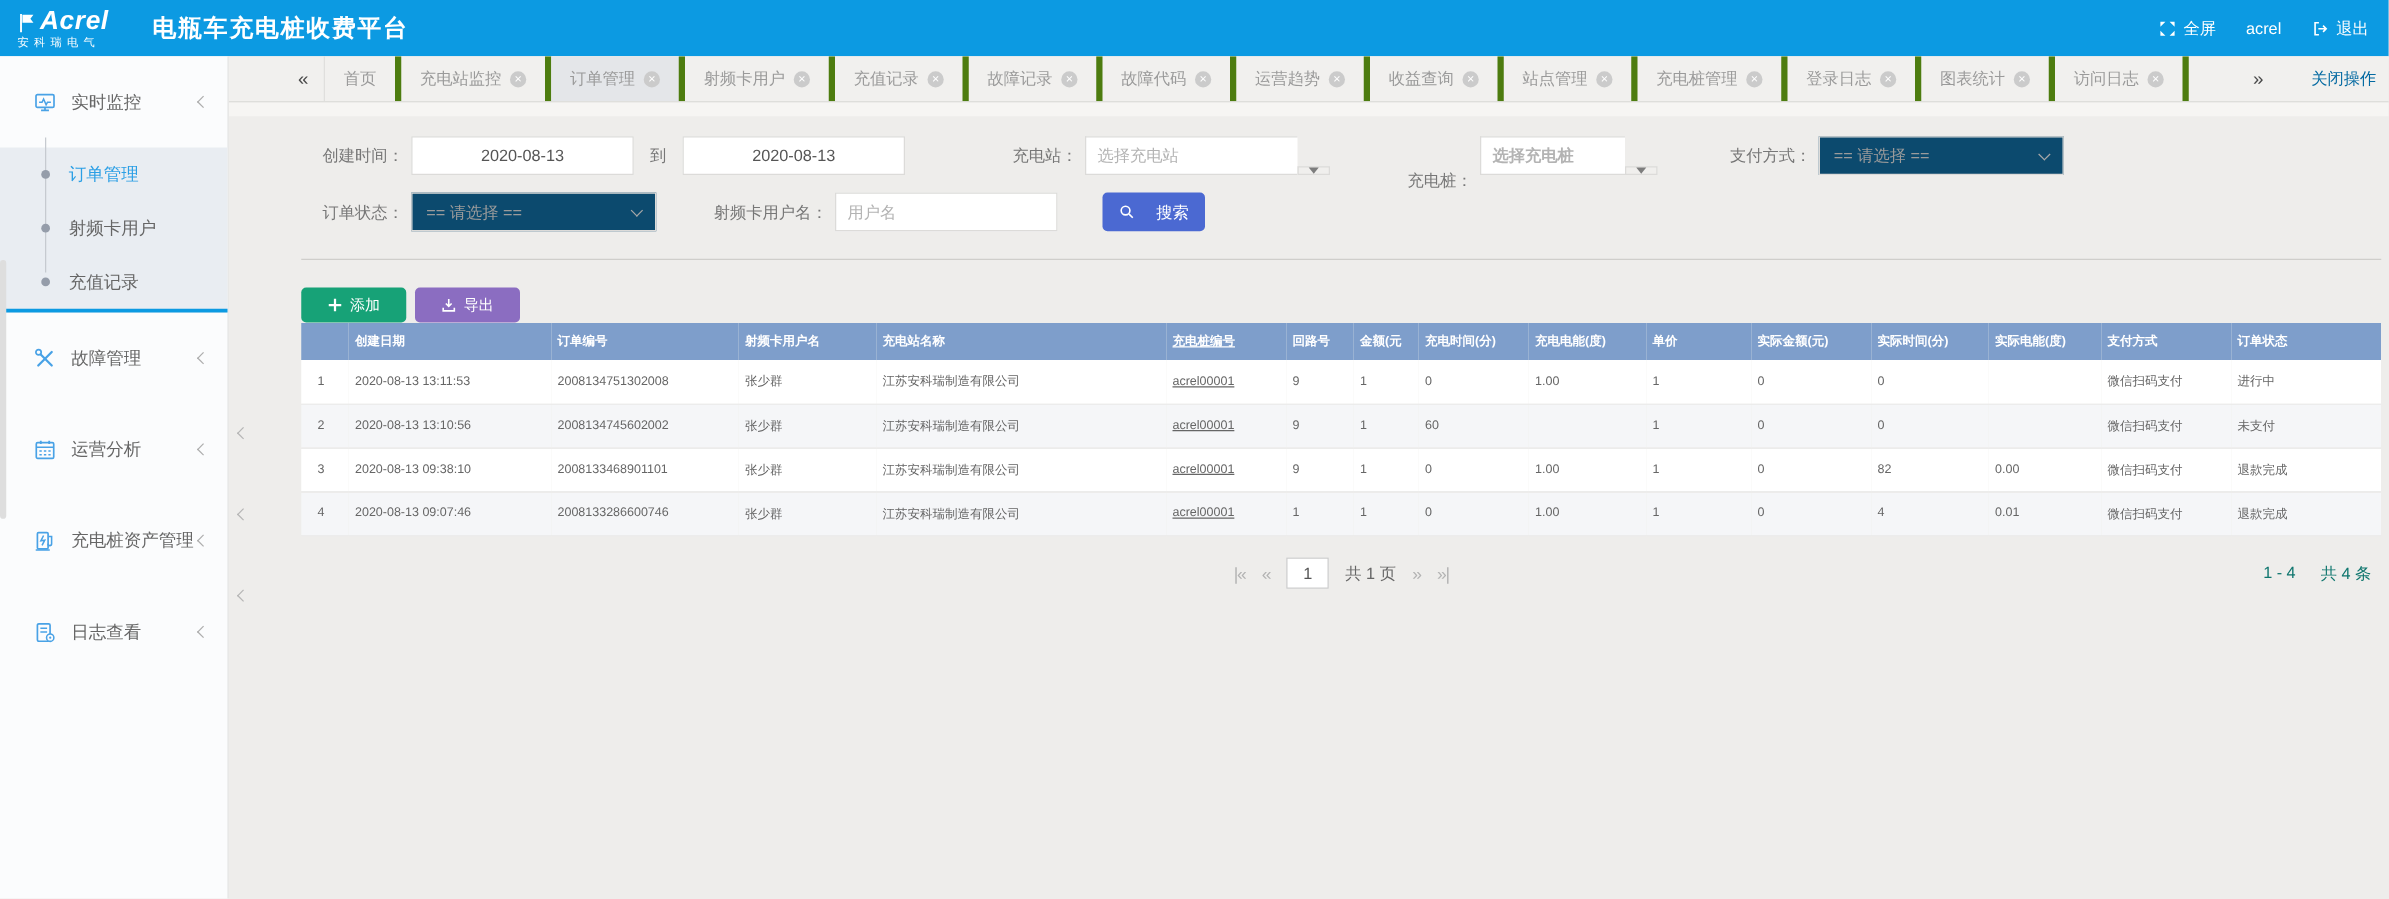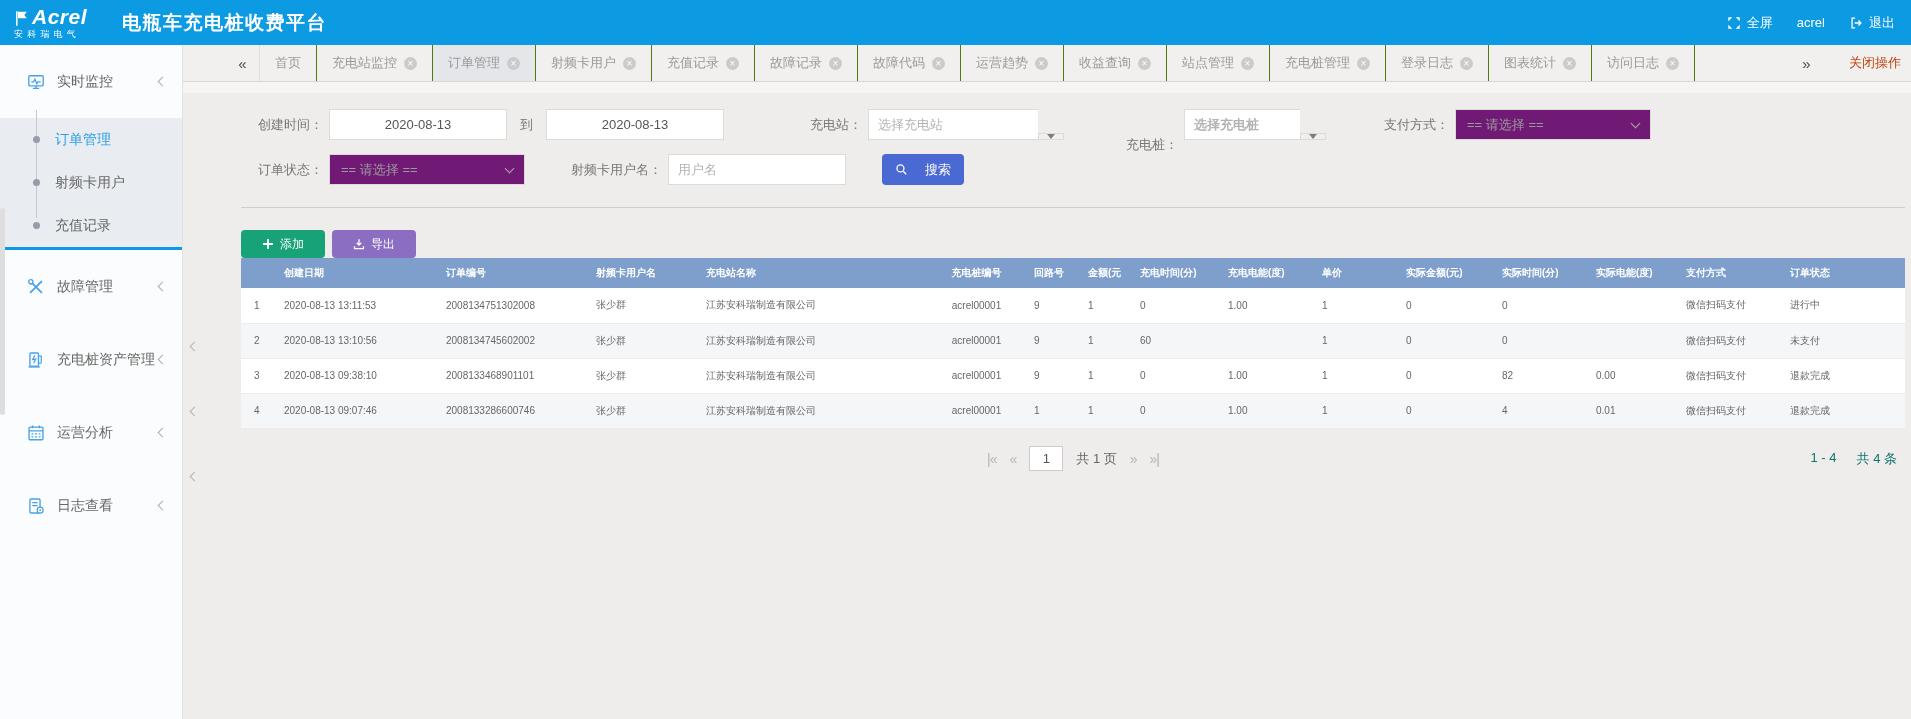--- a/index.html
+++ b/index.html
@@ -42,63 +42,63 @@
   .sb-sub-item.active { color:#2b9fe5; }
   .sb-scrollbar { position:absolute; left:0; top:163px; width:5px; height:207px; background:#dedede; border-radius:3px; }
 
   
   .main-col { flex:1; display:flex; flex-direction:column; min-width:0; }
 
   
   .tabbar { flex:0 0 37px; background:#f1f0ee; border-bottom:1px solid #d8d7d5; display:flex; align-items:stretch; padding-left:40px; color:#9a9a9a; overflow:hidden; }
   .tab-scroll { width:36px; display:flex; align-items:center; justify-content:center; color:#4a4a4a; font-size:15px; letter-spacing:-3px; cursor:pointer; }
   #tab-strip { display:flex; align-items:stretch; }
-  .tab { display:flex; align-items:center; padding:0 15px; border-right:1px solid #4d7c0f; cursor:pointer; white-space:nowrap; font-size:13px; }
+  .tab { display:flex; align-items:center; padding:0 15px; border-right:5px solid #4d7c0f; cursor:pointer; white-space:nowrap; font-size:13px; }
   .tab:first-child { border-left:1px solid #e0dfdd; }
   .tab.active { background:#e4e6e9; }
   .tab-close { width:13px; height:13px; border-radius:50%; background:#cbcbcb; color:#fff; font-size:10px; line-height:13px; text-align:center; margin-left:7px; flex:0 0 13px; }
   .tabbar-right { margin-left:auto; display:flex; align-items:center; }
-  .close-ops { margin-left:26px; width:62px; overflow:hidden; white-space:nowrap; color:#c2410c; cursor:pointer; }
+  .close-ops { margin-left:26px; width:62px; overflow:hidden; white-space:nowrap; color:#0369a1; cursor:pointer; }
 
   .gap-strip { flex:0 0 11px; background:#f6f5f3; }
 
   
   .content-row { flex:1; display:flex; min-height:0; }
   .gutter { flex:0 0 22px; position:relative; }
   .gutter .chev { position:absolute; left:8px; border-color:#b5b5b5; }
   .content { flex:1; min-width:0; padding:0 6px 0 36px; }
 
   .filter-panel { border-bottom:1px solid #cfcecb; padding:4px 0 22px; }
   .frow { display:flex; align-items:center; margin-top:12px; height:31px; }
   .flabel { color:#777; white-space:nowrap; }
   .tbx { background:#fff; border:1px solid #dcdbd9; height:31px; padding:0 9px; font-size:13px; color:#555; font-family:inherit; outline:none; }
   .tbx::placeholder { color:#b3b3b3; }
   .date-input { width:178px; text-align:center; }
   .combo { display:flex; align-items:flex-end; }
   .combo .tbx { border-right:none; }
   .combo-btn { width:26px; background:#f0efed; border:1px solid #dcdbd9; display:flex; align-items:center; justify-content:center; cursor:pointer; }
   .caret { width:0; height:0; border-left:4px solid transparent; border-right:4px solid transparent; border-top:5px solid #7d7d7d; }
-  .selbox { width:196px; height:31px; background:#701a75; border:1px solid #dcdbd9; display:flex; align-items:center; justify-content:space-between; padding:0 11px; color:#9b9b9b; cursor:pointer; }
+  .selbox { width:196px; height:31px; background:#0c4a6e; border:1px solid #dcdbd9; display:flex; align-items:center; justify-content:space-between; padding:0 11px; color:#9b9b9b; cursor:pointer; }
   .selbox .chev { margin-top:-3px; border-color:#a8a8a8; }
   .btn-search { height:31px; background:#4b69d2; color:#fff; border:none; border-radius:4px; padding:0 13px; display:inline-flex; align-items:center; gap:17px; font-size:13px; font-family:inherit; cursor:pointer; }
   .btn-search svg { width:13px; height:13px; display:block; }
 
   .toolbar { margin-top:22px; display:flex; gap:7px; }
   .btn { height:28px; border:none; border-radius:4px; color:#fff; display:inline-flex; align-items:center; gap:6px; padding:0 21px; font-size:12px; font-family:inherit; cursor:pointer; }
   .btn svg { width:12px; height:12px; display:block; }
   .btn-add { background:#17a277; }
   .btn-export { background:#8b6dc1; }
 
   table { width:100%; border-collapse:collapse; table-layout:fixed; font-size:10px; }
   thead th { background:#7e9ecb; color:#fff; height:30px; font-weight:bold; text-align:left; padding:0 5px; white-space:nowrap; overflow:hidden; }
   tbody td { height:35px; padding:0 5px; color:#666; white-space:nowrap; overflow:hidden; border-bottom:1px solid #ececec; }
   tbody tr:nth-child(odd) { background:#fff; }
   tbody tr:nth-child(even) { background:#f5f6f8; }
   thead th:first-child, tbody td:first-child { padding-left:13px; }
-  .col-right { text-align:center; padding-right:14px; }
+  .col-right { text-align:left; padding-right:14px;text-decoration:underline; }
 
   .pager-row { margin-top:15px; height:30px; position:relative; display:flex; align-items:center; justify-content:center; gap:13px; color:#b3b3b3; font-size:12px; }
   .pg-btn { cursor:pointer; font-size:14px; letter-spacing:-1px; color:#b3b3b3; }
   .pg-input { width:34px; height:25px; border:1px solid #ccc; background:#fff; text-align:center; color:#555; font-size:13px; font-family:inherit; outline:none; }
   .pg-total { color:#666; font-size:13px; }
   .pg-range { position:absolute; right:8px; top:6px; color:#0f766e; font-size:13px; display:flex; gap:20px; }
 </style>
 </head>
 <body>
 
@@ -181,43 +181,43 @@
               <span class="sb-label">故障管理</span>
               <span class="sb-chev">
                 <span class="chev left"></span>
               </span>
             </div>
           </div>
           <div class="sb-group">
             <div class="sb-group-row">
               <span class="sb-icon">
                 <svg viewBox="0 0 16 16">
+                  <rect x="1.8" y="2.8" width="12.4" height="11.2" rx="1" fill="none" stroke="currentColor" stroke-width="1.2"></rect>
+                  <path d="M1.8 6.1h12.4" stroke="currentColor" stroke-width="1.1"></path>
+                  <path d="M5 1.4v2.4M11 1.4v2.4" stroke="currentColor" stroke-width="1.3"></path>
+                  <path d="M4 8.7h8M4 11.4h8" stroke="currentColor" stroke-width="1.1" stroke-dasharray="1.7,1.5"></path>
+                </svg>
+              </span>
+              <span class="sb-label">运营分析</span>
+              <span class="sb-chev">
+                <span class="chev left"></span>
+              </span>
+            </div>
+          </div>
+          <div class="sb-group">
+            <div class="sb-group-row">
+              <span class="sb-icon">
+                <svg viewBox="0 0 16 16">
                   <rect x="2.6" y="1.8" width="7.6" height="11.6" rx="0.8" fill="none" stroke="currentColor" stroke-width="1.2"></rect>
                   <polyline points="7,3.9 5.1,7.6 7.8,7.2 5.9,10.9" fill="none" stroke="currentColor" stroke-width="1.1"></polyline>
                   <path d="M10.8 4.6h1.9v5.2a1.3 1.3 0 0 1-2.6 0" fill="none" stroke="currentColor" stroke-width="1.1"></path>
                   <path d="M1.4 14.2h10" stroke="currentColor" stroke-width="1.2"></path>
                 </svg>
               </span>
               <span class="sb-label">充电桩资产管理</span>
-              <span class="sb-chev">
-                <span class="chev left"></span>
-              </span>
-            </div>
-          </div>
-          <div class="sb-group">
-            <div class="sb-group-row">
-              <span class="sb-icon">
-                <svg viewBox="0 0 16 16">
-                  <rect x="1.8" y="2.8" width="12.4" height="11.2" rx="1" fill="none" stroke="currentColor" stroke-width="1.2"></rect>
-                  <path d="M1.8 6.1h12.4" stroke="currentColor" stroke-width="1.1"></path>
-                  <path d="M5 1.4v2.4M11 1.4v2.4" stroke="currentColor" stroke-width="1.3"></path>
-                  <path d="M4 8.7h8M4 11.4h8" stroke="currentColor" stroke-width="1.1" stroke-dasharray="1.7,1.5"></path>
-                </svg>
-              </span>
-              <span class="sb-label">运营分析</span>
               <span class="sb-chev">
                 <span class="chev left"></span>
               </span>
             </div>
           </div>
           <div class="sb-group">
             <div class="sb-group-row">
               <span class="sb-icon">
                 <svg viewBox="0 0 16 16">
                   <rect x="2.6" y="1.8" width="9" height="12.4" rx="1" fill="none" stroke="currentColor" stroke-width="1.2"></rect>

